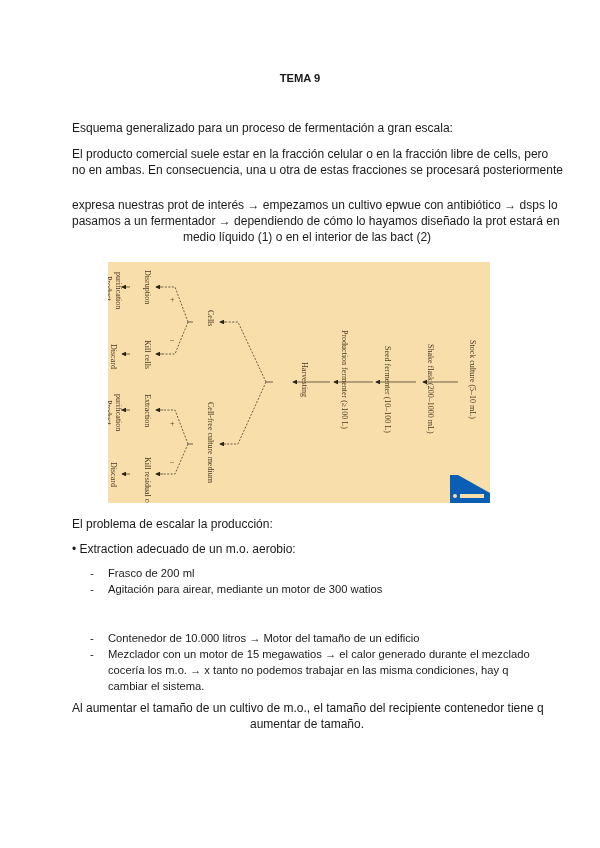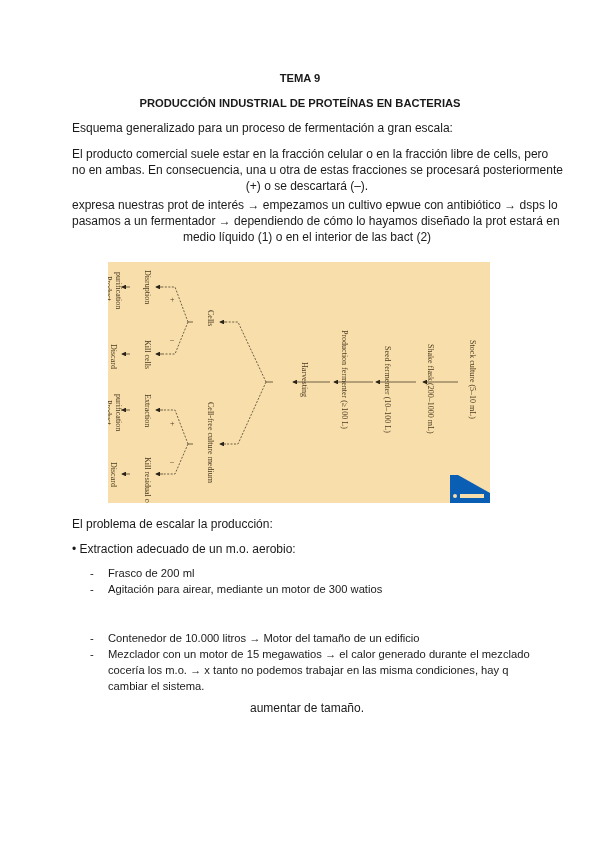--- a/index.html
+++ b/index.html
@@ -70,28 +70,26 @@
       font-size: 8px;
       fill: #4a3a22;
     }
   </style>
 </head>
 <body>
 
 <div class="page">
 
   <div class="title" style="top:72px;">TEMA 9</div>
-  <div class="title" style="top:97px;">PRODUCCIÓN INDUSTRIAL DE PROTEÍNAS EN BACTERIAS</div>
 
   <div class="para" style="top:120px;">Esquema generalizado para un proceso de fermentación a gran escala:</div>
 
   <div class="para" style="top:146px;">
     <span class="line">El producto comercial suele estar en la fracción celular o en la fracción libre de cells, pero</span>
     <span class="line">no en ambas. En consecuencia, una u otra de estas fracciones se procesará posteriormente</span>
-    <span class="line">(+) o se descartará (–).</span>
   </div>
 
   <div class="para" style="top:197px;">
     <span class="line">expresa nuestras prot de interés → empezamos un cultivo epwue con antibiótico → dsps lo</span>
     <span class="line">pasamos a un fermentador → dependiendo de cómo lo hayamos diseñado la prot estará en</span>
     <span class="line">medio líquido (1) o en el interior de las bact (2)</span>
   </div>
 
   <div class="diagram">
     <svg width="382" height="241" viewBox="0 0 382 241" xmlns="http://www.w3.org/2000/svg">
@@ -194,16 +192,17 @@
   <div class="dash-item" style="top:646px;">
     <span class="dash">-</span>
     <span class="body">
       <span class="line">Mezclador con un motor de 15 megawatios → el calor generado durante el mezclado</span>
       <span class="line">cocería los m.o. → x tanto no podemos trabajar en las misma condiciones, hay q</span>
       <span class="line">cambiar el sistema.</span>
     </span>
   </div>
 
   <div class="para" style="top:700px;">
+    <span class="line">Al aumentar el tamaño de un cultivo de m.o., el tamaño del recipiente contenedor tiene q</span>
     <span class="line">aumentar de tamaño.</span>
   </div>
 
 </div>
 
 </body></html>

